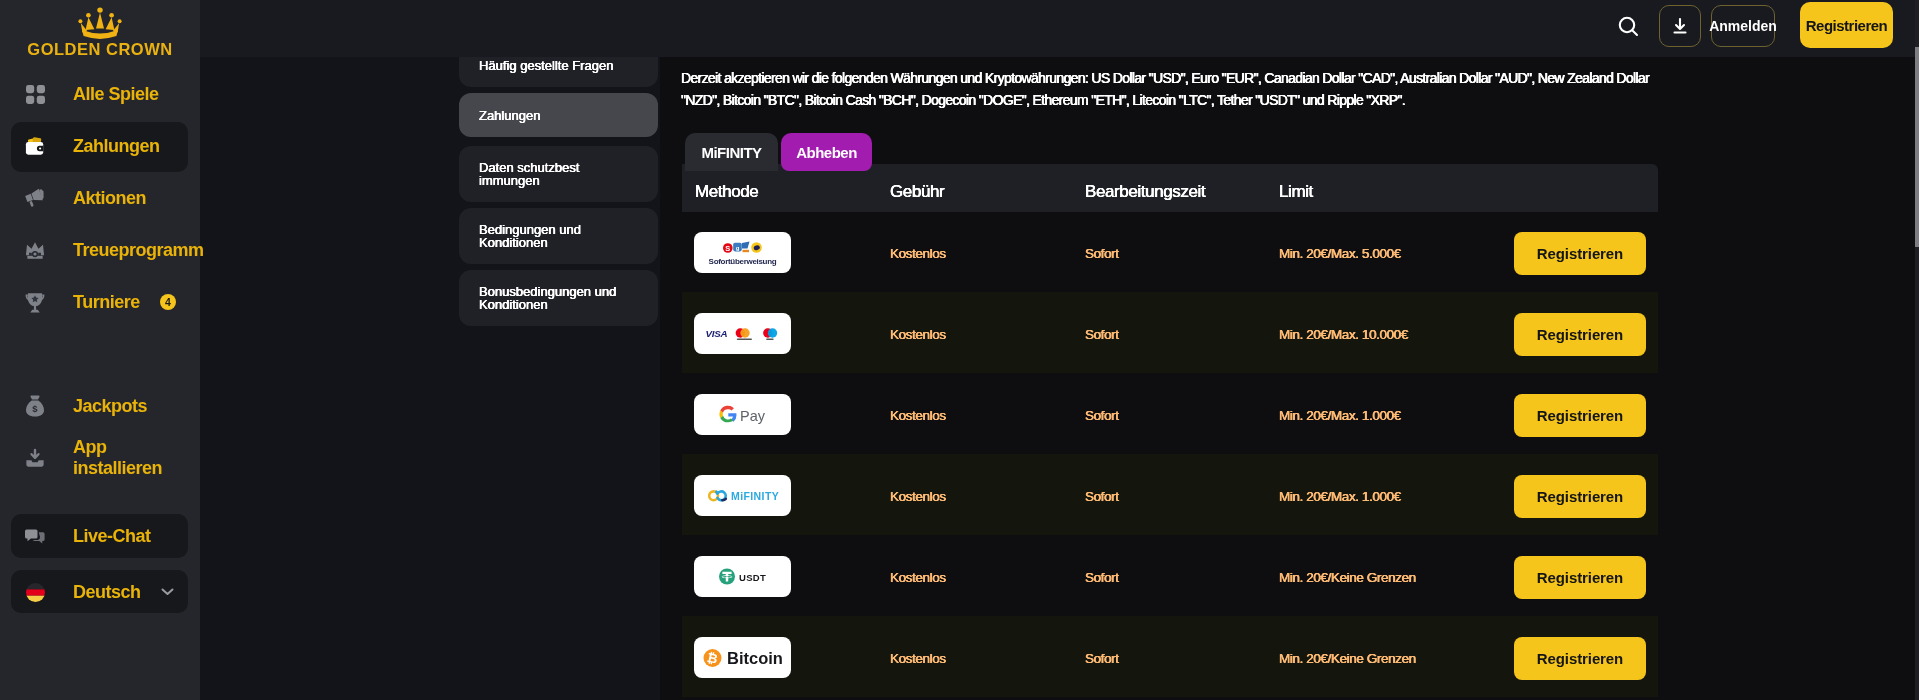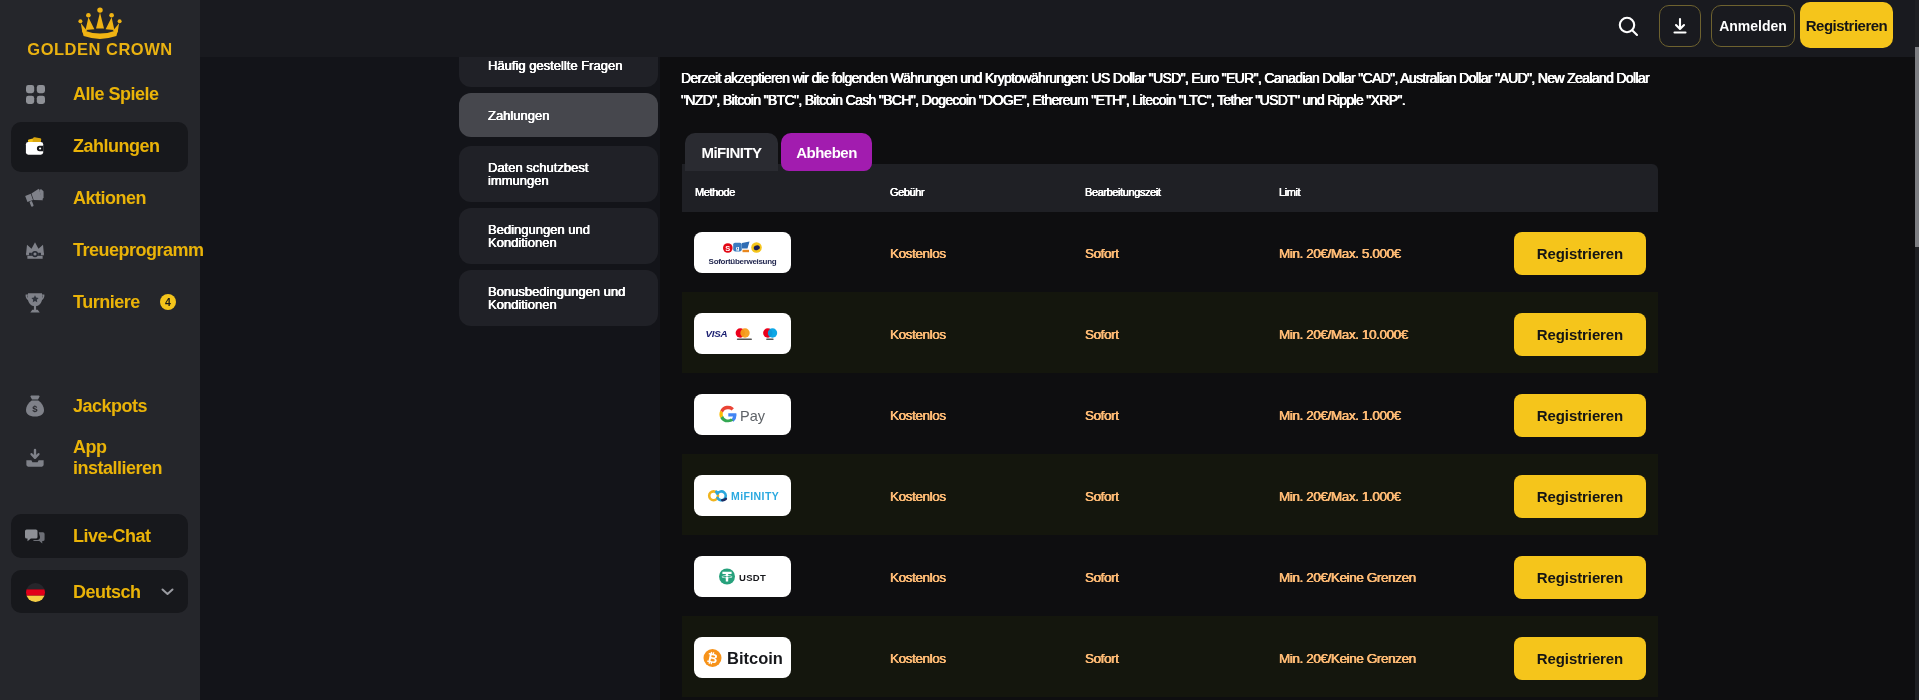--- a/index.html
+++ b/index.html
@@ -9,27 +9,27 @@
 #topbar{left:200px;top:0;width:1719px;height:57px;background:#191a1f;z-index:30}
 .tbtn{position:absolute;border-radius:10px;border:1px solid #6e622f;display:flex;align-items:center;justify-content:center;font-weight:bold;font-size:14px;color:#fff}
 #btn-reg{left:1600px;top:2px;width:93px;height:46px;background:#f5c51b;color:#151515;border:none;border-radius:10px;position:absolute;display:flex;align-items:center;justify-content:center;font-weight:bold;font-size:15px;letter-spacing:-0.5px}
 
 #sidebar{left:0;top:0;width:200px;height:700px;background:#25262b;z-index:40}
 .mitem{position:absolute;left:0;width:200px;height:52px;display:flex;align-items:center}
 .mitem .ic{position:absolute;left:25px;width:20px;height:20px;display:flex;align-items:center;justify-content:center}
 .mitem .lb{position:absolute;left:73px;font-size:18px;font-weight:bold;letter-spacing:-0.5px;color:#eab308}
 .sbox{position:absolute;left:11px;width:177px;background:#17181c;border-radius:10px}
 
-.nav2{position:absolute;left:459px;width:199px;background:#202127;border-radius:12px;color:#fff;font-size:13px;font-weight:normal;text-shadow:.3px 0 currentColor,-.3px 0 currentColor;line-height:13px;display:flex;align-items:center;padding-left:29px;z-index:5}
+.nav2{position:absolute;left:459px;width:199px;background:#202127;border-radius:12px;color:#fff;font-size:13px;font-weight:normal;text-shadow:.3px 0 currentColor,-.3px 0 currentColor;line-height:13px;display:flex;align-items:center;padding-left:20px;z-index:5}
 
 #panel{left:660px;top:57px;width:1255px;height:653px;background:#0e0e10;z-index:1}
 #para{position:absolute;left:21px;top:11px;width:1020px;color:#fff;font-size:14px;letter-spacing:-0.65px;text-shadow:.35px 0 currentColor,-.35px 0 currentColor;line-height:21.7px}
 .tab{position:absolute;top:76px;height:38px;display:flex;align-items:center;justify-content:center;color:#fff;font-weight:bold;font-size:15px;letter-spacing:-0.5px;border-radius:10px 10px 0 0}
 #thead{position:absolute;left:22px;top:107px;width:976px;height:48px;background:#1f2025;border-radius:0 6px 0 0}
-#thead span{position:absolute;top:21px;font-size:11px;letter-spacing:-0.4px;text-shadow:.3px 0 currentColor,-.3px 0 currentColor;line-height:14px;color:#fff}
+#thead span{position:absolute;top:21px;font-size:17px;letter-spacing:-0.4px;text-shadow:.3px 0 currentColor,-.3px 0 currentColor;line-height:14px;color:#fff}
 .row{position:absolute;left:22px;width:976px;height:81px}
 .row.stripe{background:#14160d}
 .card{position:absolute;left:12px;top:21px;width:97px;height:41px;background:#fff;border-radius:8px}
 .cell{position:absolute;font-size:13.5px;letter-spacing:-0.4px;text-shadow:.35px 0 currentColor,-.35px 0 currentColor;color:#fdba74;top:35px;line-height:15px}
 .c1{left:208px}.c2{left:403px}.c3{left:597px}
 .rbtn{position:absolute;left:832px;top:21px;width:132px;height:43px;background:#f5c51b;border-radius:8px;display:flex;align-items:center;justify-content:center;font-weight:bold;font-size:15px;letter-spacing:-0.1px;color:#151515}
 
 #sbtrack{left:1915px;top:0;width:4px;height:700px;background:#1e1f23;z-index:50}
 #sbthumb{left:1915px;top:47px;width:4px;height:200px;background:#7d7e82;z-index:51}
 </style></head>
@@ -153,21 +153,21 @@
   <svg style="position:absolute;left:1417px;top:15px" width="23" height="23" viewBox="0 0 23 23" fill="none">
         <circle cx="10" cy="10" r="7.2" stroke="#fff" stroke-width="2.1"></circle>
         <line x1="15.2" y1="15.2" x2="20" y2="20" stroke="#fff" stroke-width="2.1" stroke-linecap="round"></line>
       </svg>
   <div class="tbtn" style="left:1459px;top:5px;width:42px;height:42px">
     <svg width="20" height="20" viewBox="0 0 20 20" fill="none">
           <path d="M10 3v9.5M6 9l4 4 4-4" stroke="#fff" stroke-width="2.1" stroke-linecap="round" stroke-linejoin="round"></path>
           <line x1="4.5" y1="16.5" x2="15.5" y2="16.5" stroke="#fff" stroke-width="2.1" stroke-linecap="round"></line>
         </svg>
   </div>
-  <div class="tbtn" style="left:1511px;top:5px;width:84px;height:42px">Anmelden</div>
+  <div class="tbtn" style="left:1511px;top:5px;width:64px;height:42px">Anmelden</div>
   <div id="btn-reg">Registrieren</div>
 </div>
 
 <div class="abs" id="sidebar">
   <svg style="position:absolute;left:76px;top:6px" width="48" height="33" viewBox="0 0 60 41">
     <g fill="#f0b313">
       <circle cx="30" cy="5" r="3.4"></circle>
       <circle cx="15.5" cy="11.5" r="2.9"></circle>
       <circle cx="44.5" cy="11.5" r="2.9"></circle>
       <circle cx="5.5" cy="19" r="2.5"></circle>

